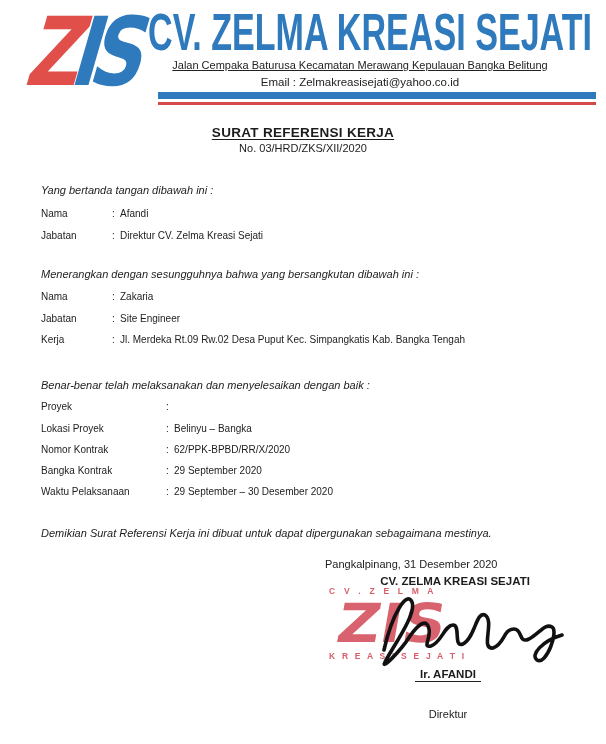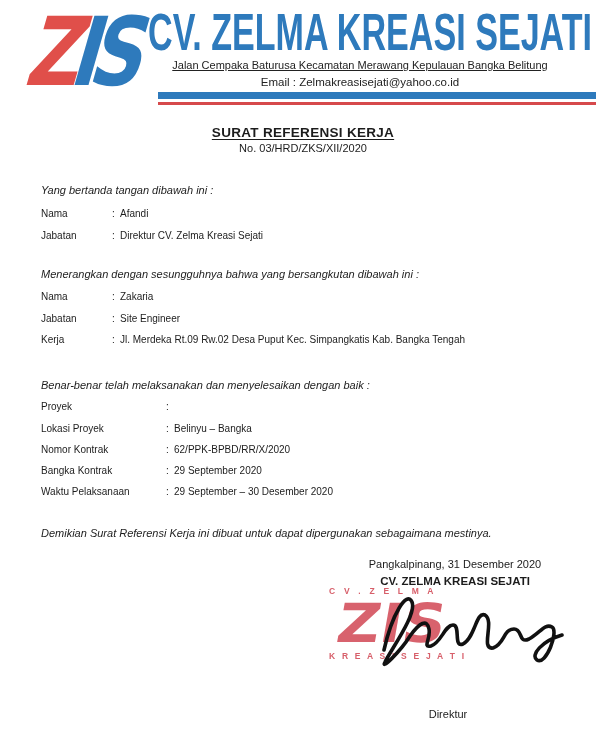--- a/index.html
+++ b/index.html
@@ -38,21 +38,21 @@
   .doc-number{position:absolute;left:0;top:142px;width:100%;text-align:center;font-size:11px;}
   
   .line{position:absolute;left:41px;font-size:11px;white-space:nowrap;font-style:italic;}
   .kv{position:absolute;left:0;top:0;width:100%;font-size:10px;height:14px;}
   .kv .lbl{position:absolute;left:41px;white-space:nowrap;}
   .kv .colon1{position:absolute;left:112px;}
   .kv .colon2{position:absolute;left:166px;}
   .kv .val1{position:absolute;left:120px;font-weight:normal;white-space:nowrap;}
   .kv .val2{position:absolute;left:174px;font-weight:normal;white-space:nowrap;}
   
-  .sig-place{position:absolute;left:325px;top:558px;width:260px;text-align:center;font-size:11px;}
+  .sig-place{position:absolute;left:325px;top:558px;width:260px;text-align:left;font-size:11px;}
   .sig-company{position:absolute;left:325px;top:575px;width:260px;text-align:center;font-size:11.5px;font-weight:bold;}
   .stamp{position:absolute;left:329px;top:586px;width:130px;color:#d4525e;z-index:1;}
   .stamp-top{font-size:8.5px;font-weight:bold;letter-spacing:3.2px;white-space:nowrap;opacity:.92;}
   .stamp-zis{display:block;margin-top:-2px;}
   .stamp-zis text{font-family:"DejaVu Sans", sans-serif;font-weight:bold;fill:#d4525e;opacity:.9;}
   .stamp-bottom{font-size:8.5px;font-weight:bold;letter-spacing:2.2px;white-space:nowrap;margin-top:-1px;opacity:.92;}
   .sig-scribble{position:absolute;left:352px;top:586px;z-index:2;}
   .sig-name{
     position:absolute;left:338px;top:668px;width:220px;text-align:center;font-size:11.5px;font-weight:bold;z-index:3;
   }
@@ -152,15 +152,18 @@
   </div>
 
   <svg class="sig-scribble" width="230" height="86" viewBox="0 0 230 86">
     <path d="M32 64 C40 28 55 4 60 16 C65 28 40 62 33 76 C28 85 48 66 58 50
              C68 36 75 33 77 43 C79 53 70 62 79 60 C89 57 93 39 101 39
              C109 39 101 62 111 58 C123 52 124 25 133 29 C143 35 128 64 141 62
              C153 58 151 43 162 43 C171 43 166 58 177 53 C188 47 193 37 200 41
              C207 45 194 80 185 74 C178 69 190 55 210 49" fill="none" stroke="#111" stroke-width="3.6" stroke-linecap="round" stroke-linejoin="round"></path>
   </svg>
 
+  <div class="sig-name">
+    <span>Ir. AFANDI</span>
+  </div>
   <div class="sig-role">Direktur</div>
 
 </div>
 
 </body></html>

